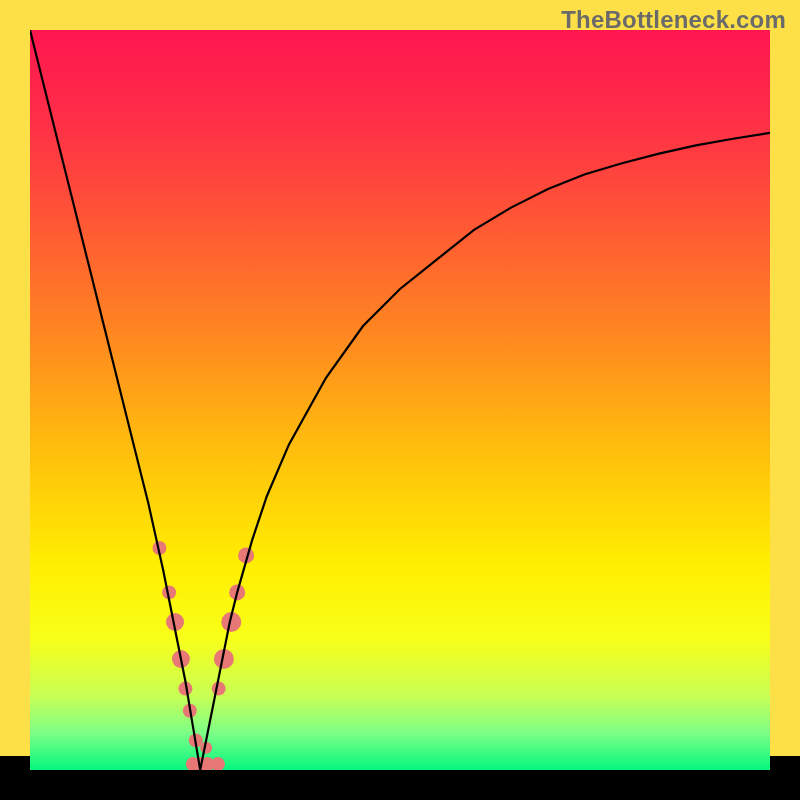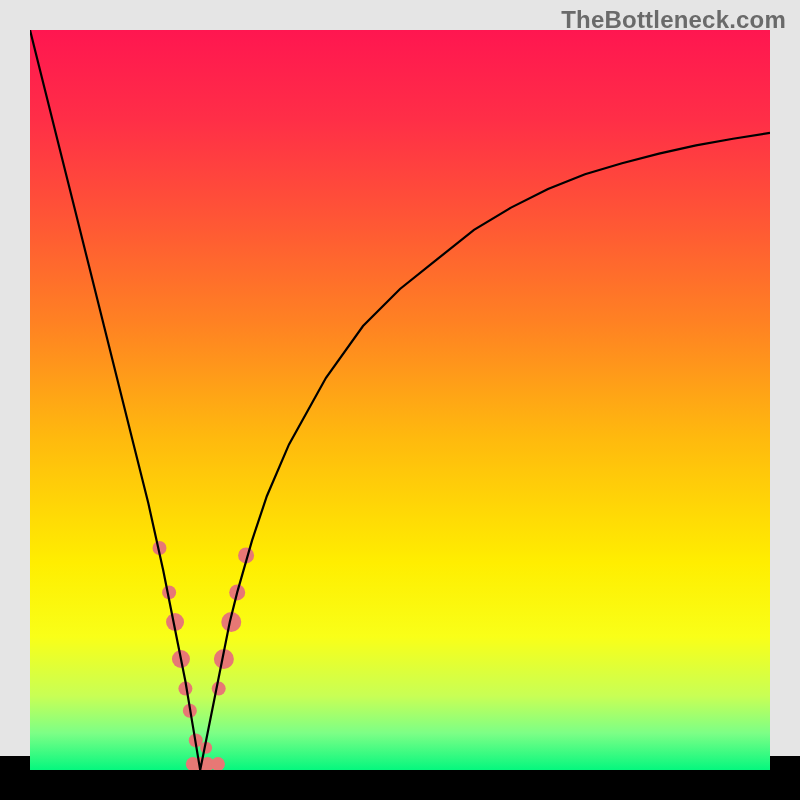--- a/index.html
+++ b/index.html
@@ -10,21 +10,21 @@
     overflow: hidden;
     background: #000;
     font-family: Arial, Helvetica, sans-serif;
   }
   .frame {
     position: absolute;
     left: 0;
     top: 0;
     width: 800px;
     height: 756px;
-    background: #e5e5e5;
+    background: #fde047;
   }
   .plot {
     position: absolute;
     left: 30px;
     top: 30px;
     width: 740px;
     height: 740px;
     overflow: hidden;
   }
   .gradient {

